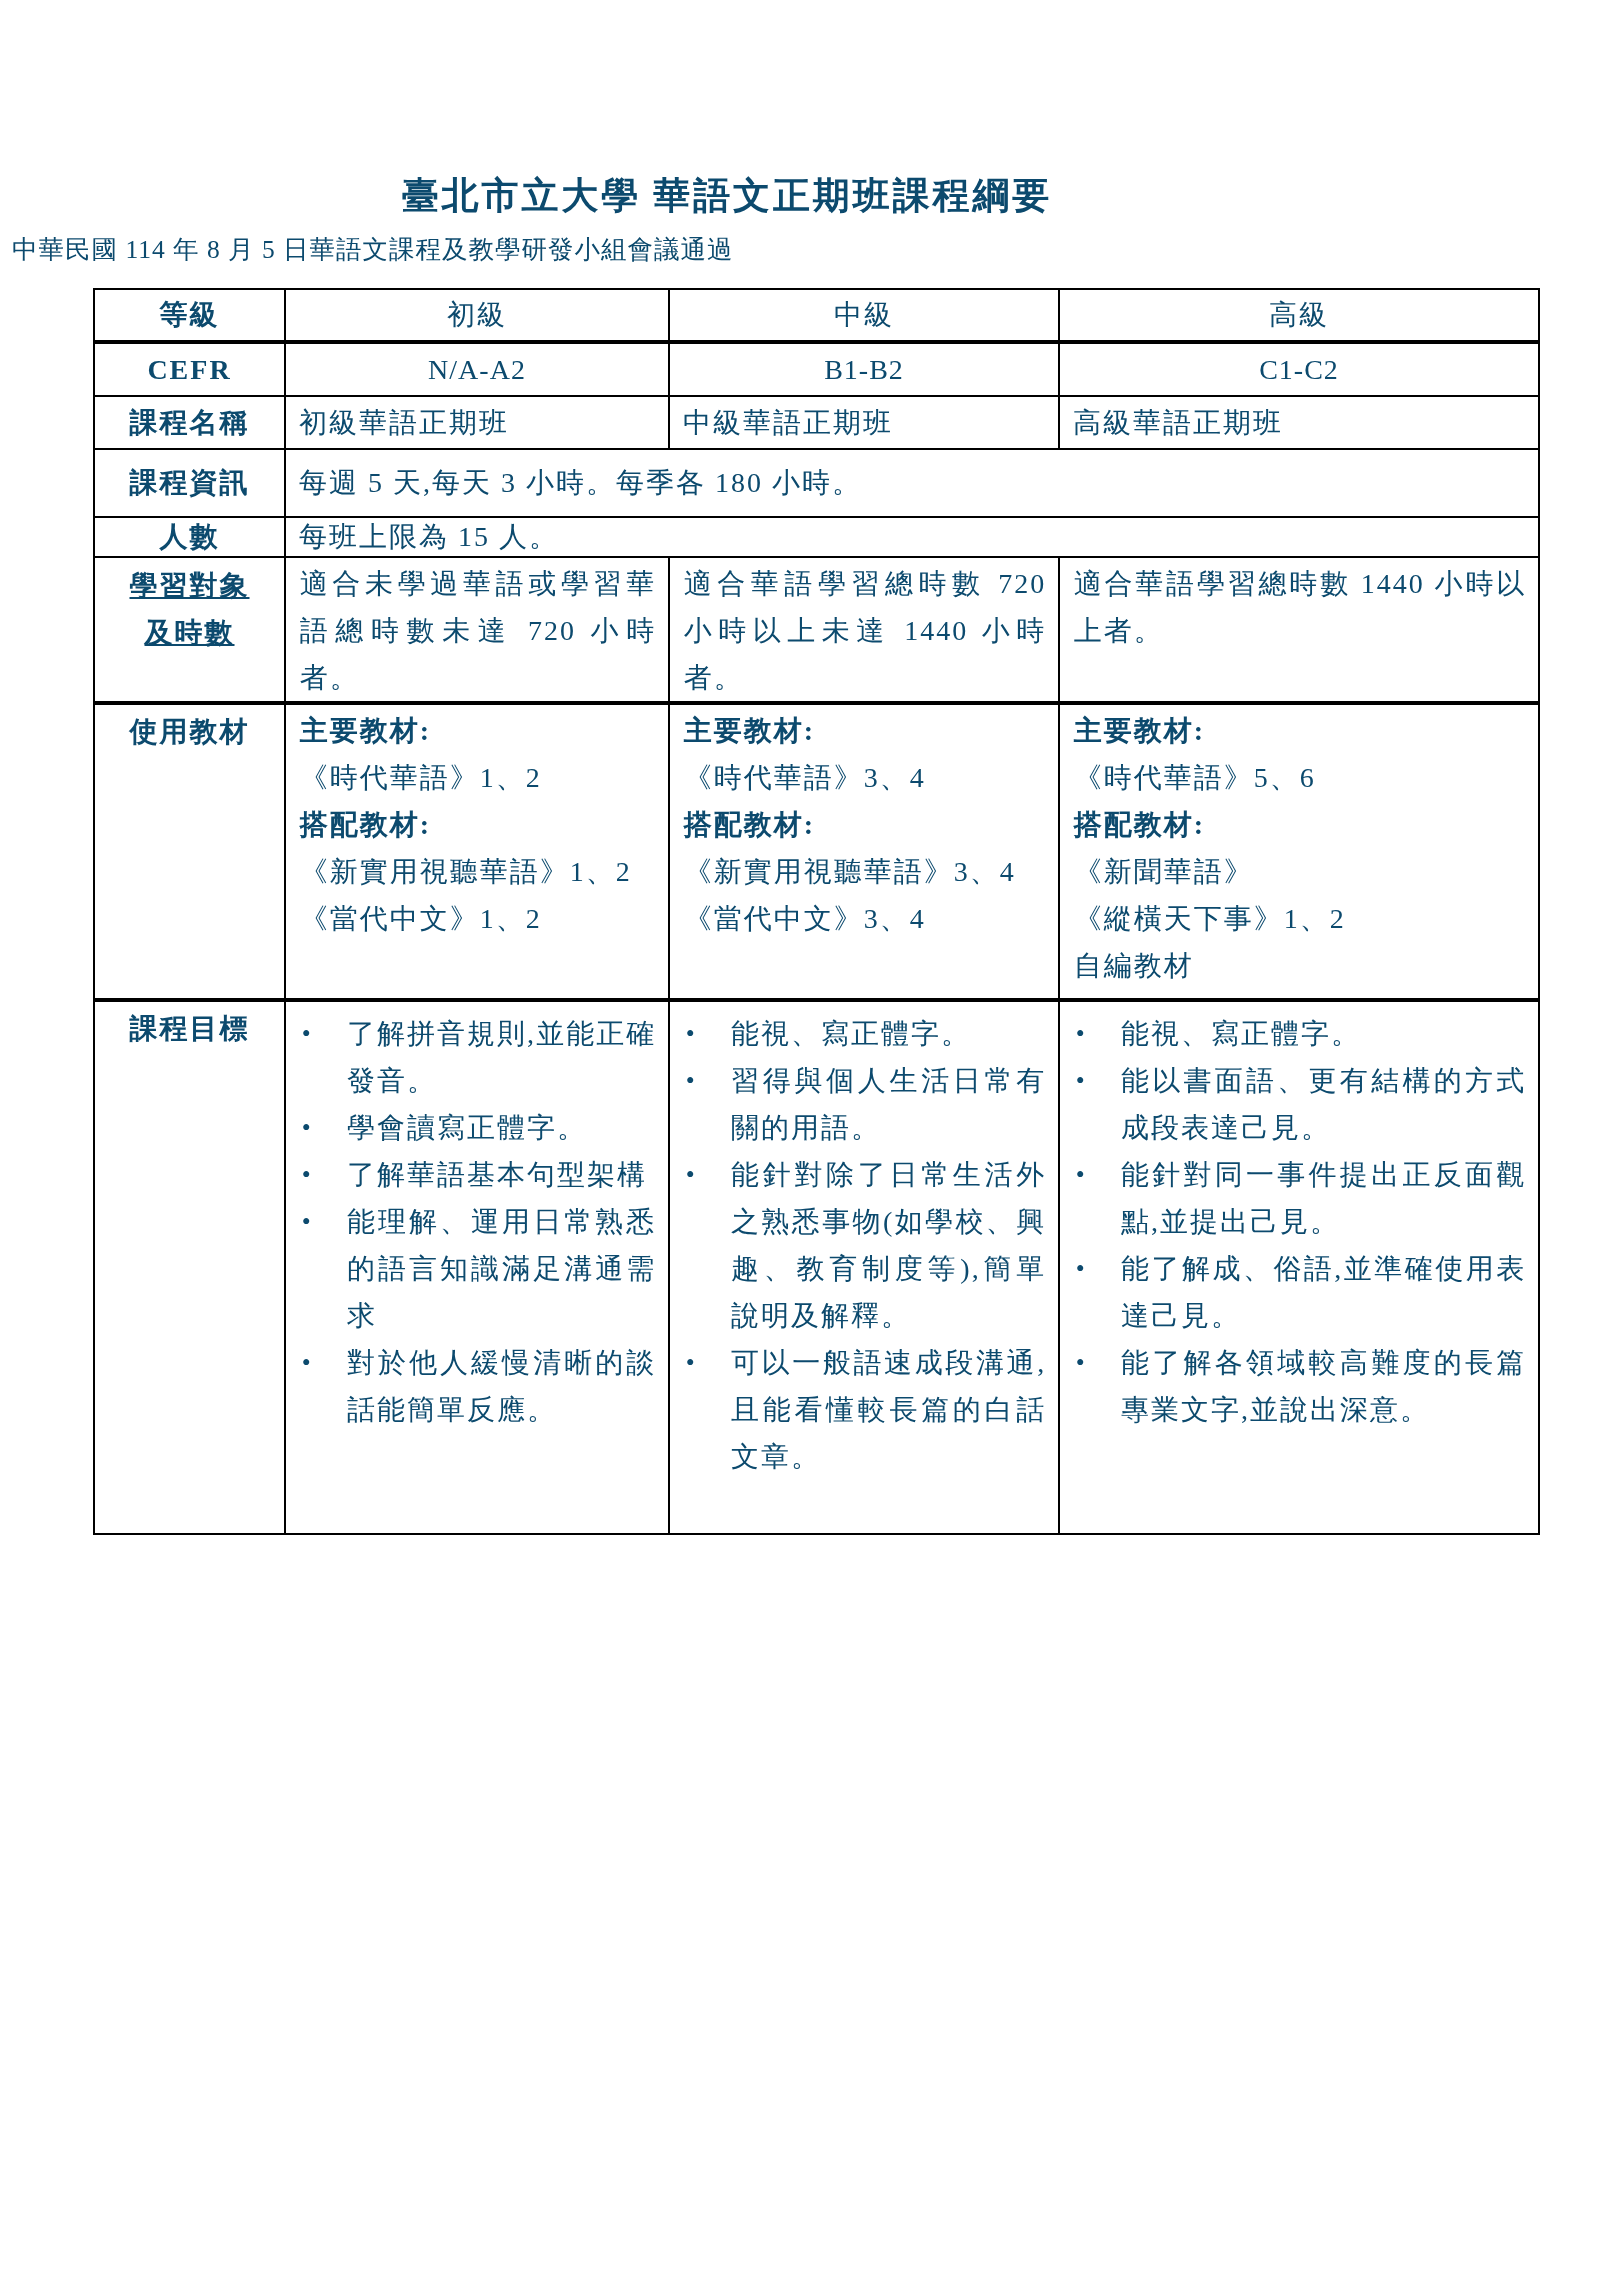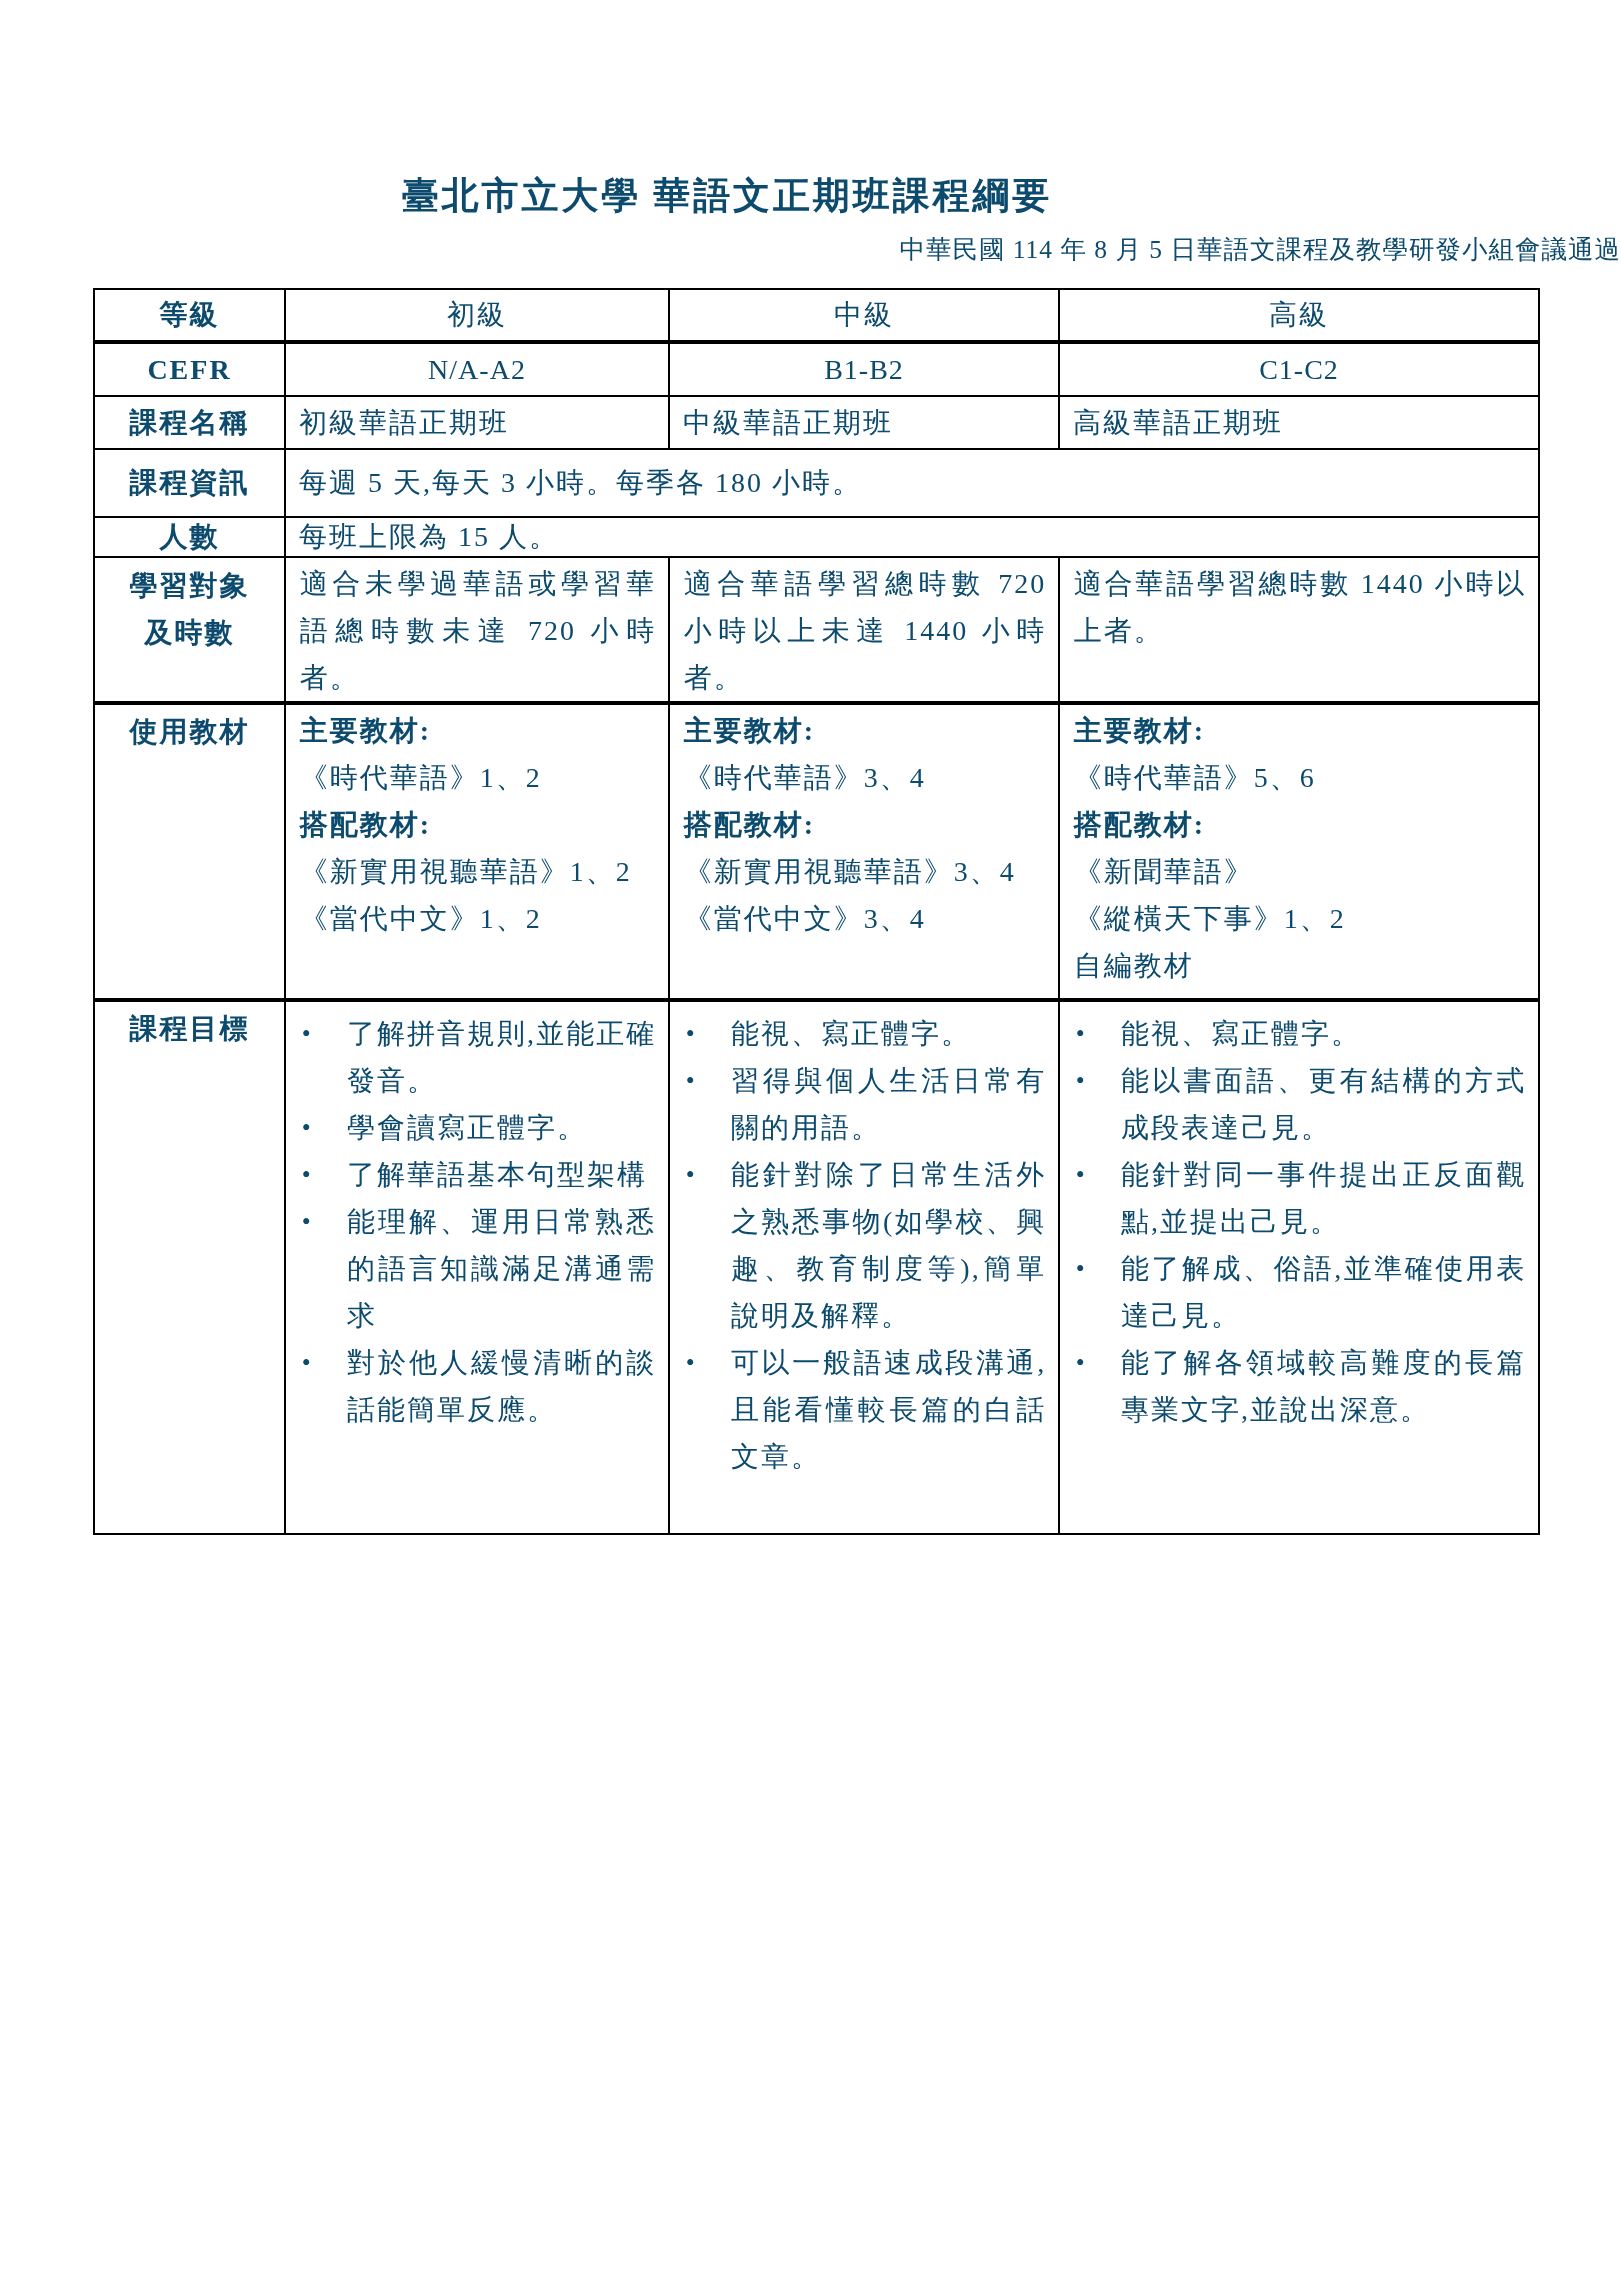--- a/index.html
+++ b/index.html
@@ -16,24 +16,24 @@
     padding-top:173px;
     padding-right:167px;      
     text-align:center;
     font-size:37px;
     font-weight:bold;
     letter-spacing:2.9px;
     line-height:45px;
   }
   .doc-subtitle {
     margin-top:15.7px;
-    text-align:right;
     font-size:25.5px;
     letter-spacing:1px;
     line-height:31px;
+    margin-left:12px;
   }
   table.course-table {
     margin:23.5px 0 0 93px;
     width:1446px;
     table-layout:fixed;
     border-collapse:collapse;
     border:2.9px solid #000;
   }
   .course-table th, .course-table td {
     border:2px solid #000;
@@ -44,21 +44,21 @@
   }
   tr.thick th, tr.thick td { border-bottom-width:4.9px; }
 
   th.rowhead {
     font-weight:bold;
     letter-spacing:2px;
     text-align:center;
     vertical-align:middle;
   }
   th.rowhead.top { vertical-align:top; padding-top:7.8px; }
-  th.rowhead.two-line { white-space:pre-line; line-height:47px; padding-top:3.9px; }
+  th.rowhead.two-line { white-space:pre-line; line-height:47px; padding-top:3.9px;text-decoration:underline; }
 
   td.c { text-align:center; vertical-align:middle; letter-spacing:2px; }
   td.cefr { text-align:center; vertical-align:middle; letter-spacing:1px; }
   td.l { text-align:left; vertical-align:middle; padding-left:13px; letter-spacing:2px; }
 
   td.body-cell {
     vertical-align:top;
     padding:2px 11.8px 0 13.7px;
     line-height:47px;
     letter-spacing:2px;

